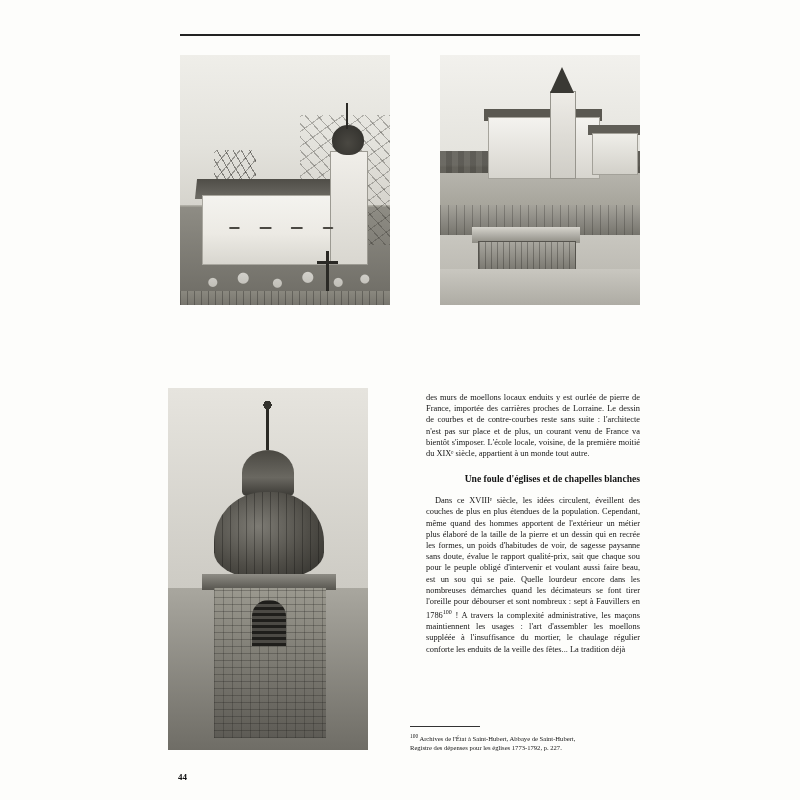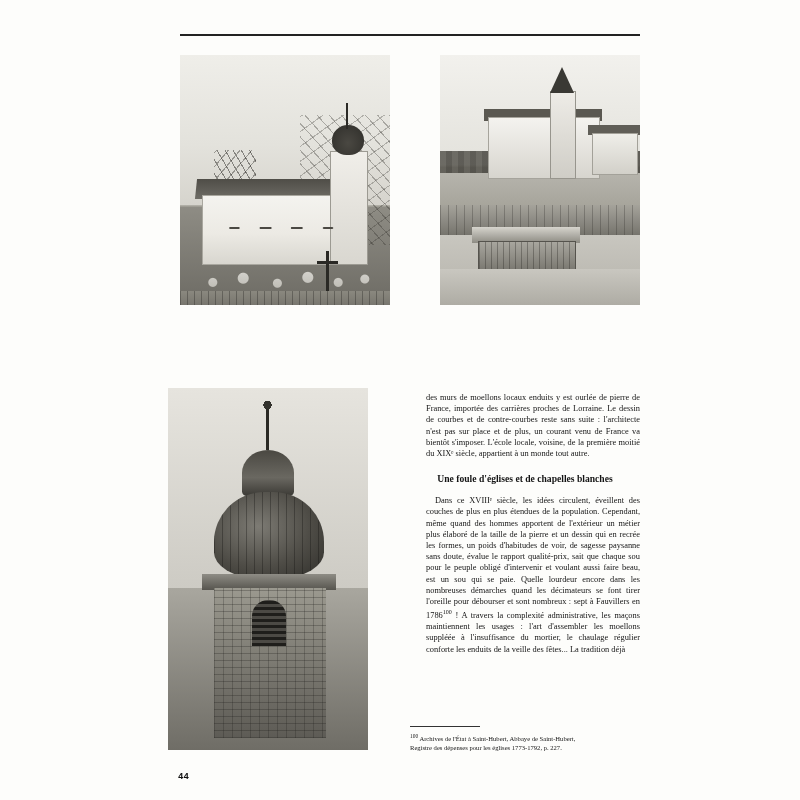--- a/index.html
+++ b/index.html
@@ -293,21 +293,21 @@
   .col p {
     margin: 0 0 0 16px;
     text-indent: 0;
   }
   .col p.indent { text-indent: 9px; }
   .col h2 {
     font-size: 9.6px;
     font-weight: bold;
     margin: 14px 0 10px 0;
     line-height: 12px;
-    text-align: center;
+    text-align: right;
   }
   .col .sup { font-size: 6px; vertical-align: super; }
   .footnote-rule {
     position: absolute;
     left: 410px;
     top: 726px;
     width: 70px;
     height: 1px;
     background: #333;
   }
@@ -319,21 +319,21 @@
     font-size: 6.6px;
     line-height: 8.6px;
     color: #161616;
   }
   .footnote .fn-sup { font-size: 5.4px; vertical-align: super; }
 
   .page-number {
     position: absolute;
     left: 178px;
     top: 772px;
-    font-family: Liberation Mono, monospace;
+    font-family: Liberation Serif, serif;
     font-size: 9px;
     font-weight: bold;
     color: #111;
   }
 </style>
 </head>
 <body>
 
 <div class="page">
 

